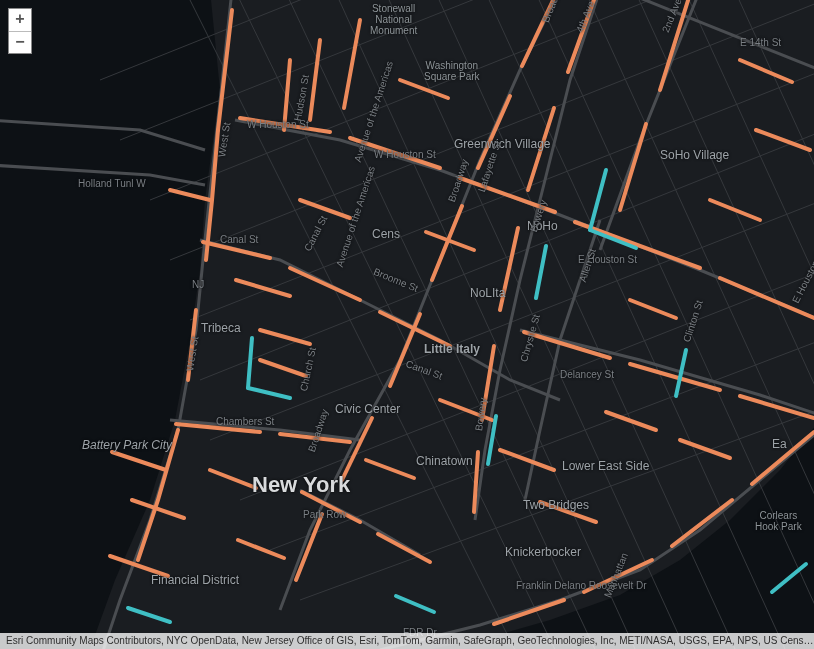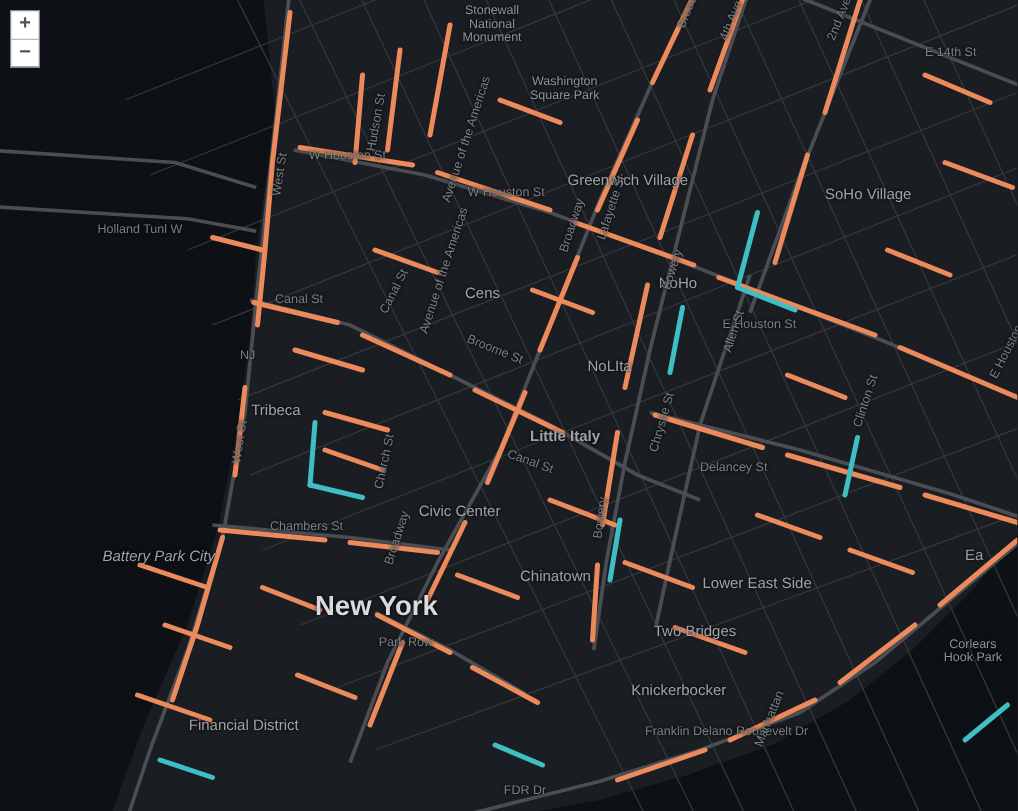--- a/index.html
+++ b/index.html
@@ -230,13 +230,17 @@
       <div class="lbl street rot" style="left: 528px; top: 230px; transform: rotate(-72deg);">Bowery</div>
       <div class="lbl street rot" style="left: 574px; top: 30px; transform: rotate(-68deg);">4th Ave</div>
       <div class="lbl street rot" style="left: 660px; top: 30px; transform: rotate(-68deg);">2nd Ave</div>
       <div class="lbl street rot" style="left: 518px; top: 360px; transform: rotate(-74deg);">Chrystie St</div>
       <div class="lbl street rot" style="left: 577px; top: 280px; transform: rotate(-72deg);">Allen St</div>
       <div class="lbl street rot" style="left: 681px; top: 340px; transform: rotate(-72deg);">Clinton St</div>
       <div class="lbl street" style="left: 192px; top: 279px;">NJ</div>
       <div class="lbl street rot" style="left: 602px; top: 595px; transform: rotate(-68deg);">Manhattan</div>
     </div>
 
+  <div class="attr">
+    <span>Esri Community Maps Contributors, NYC OpenData, New Jersey Office of GIS, Esri, TomTom, Garmin, SafeGraph, GeoTechnologies, Inc, METI/NASA, USGS, EPA, NPS, US Cens…</span>
+    <span>Powered by Esri</span>
+  </div>
 </div>
 
 </body></html>

